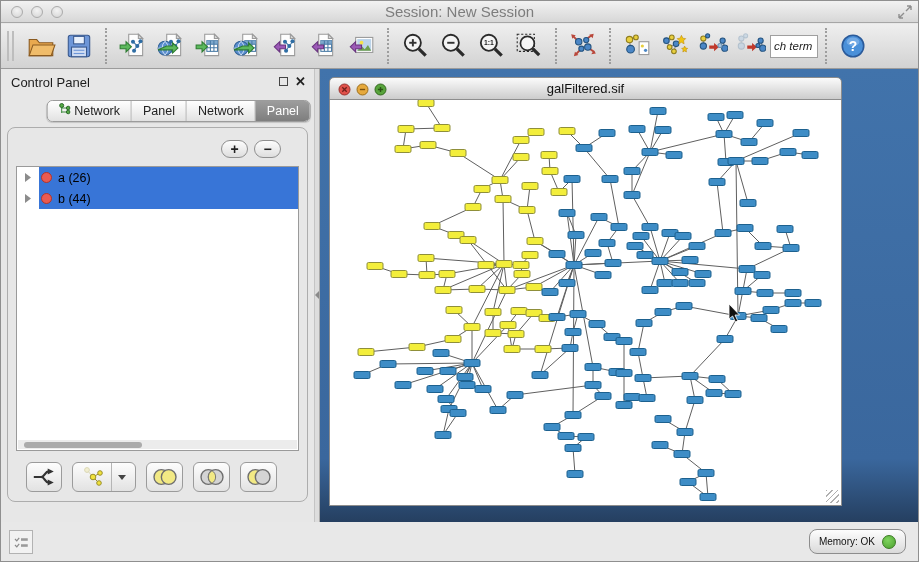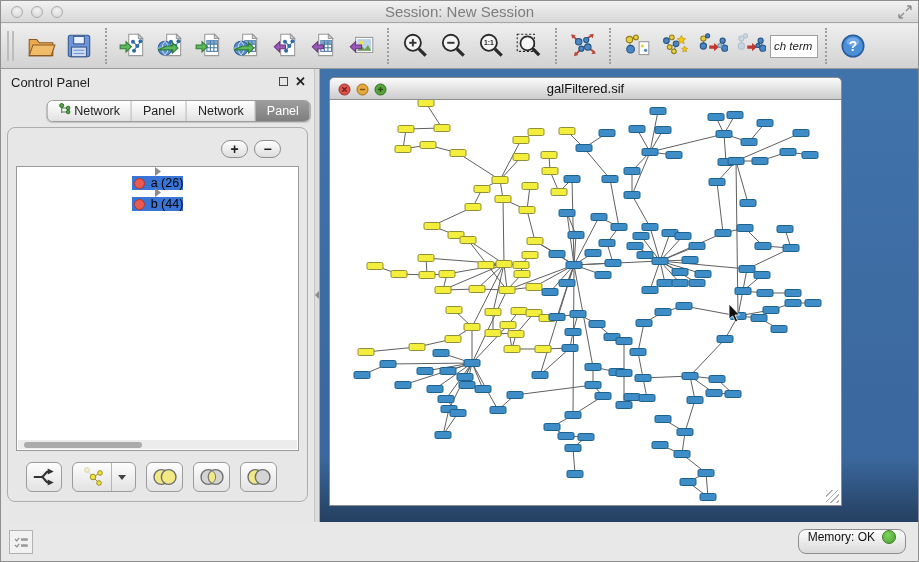--- a/index.html
+++ b/index.html
@@ -44,21 +44,21 @@
   .tab:last-child{border-right:none;}
   .tab.selected{background:linear-gradient(#9d9d9d,#7e7e7e);color:#fff;}
   .cp-box{position:absolute;left:6px;right:6px;top:58px;height:375px;
     border:1px solid #adadad;border-radius:8px;}
   .pm-row{position:absolute;top:12px;right:26px;display:flex;gap:6px;}
   .pm-btn{width:27px;height:18px;border:1px solid #8f8f8f;border-radius:9px;
     background:linear-gradient(#fdfdfd,#dedede);font-size:14px;font-weight:bold;color:#222;
     display:flex;align-items:center;justify-content:center;line-height:1;}
   .set-list{position:absolute;left:8px;right:8px;top:38px;bottom:50px;background:#fff;
     border:1px solid #9a9a9a;overflow:hidden;}
-  .set-row{display:flex;align-items:center;height:21px;font-size:12.5px;color:#000;flex-direction:column;}
+  .set-row{display:flex;align-items:center;height:21px;font-size:12.5px;color:#000;}
   .row-gutter{width:22px;display:flex;align-items:center;justify-content:center;flex:0 0 auto;}
   .row-sel{flex:1;display:flex;align-items:center;gap:6px;height:100%;background:#3875d7;padding-left:2px;}
   .set-dot{width:11px;height:11px;border-radius:50%;background:#ea5a50;border:1px solid #b0352c;flex:0 0 auto;}
   .hscroll{position:absolute;left:1px;right:1px;bottom:1px;height:9px;background:#ececec;}
   .hthumb{position:absolute;left:6px;top:1.5px;width:118px;height:6px;background:#ababab;border-radius:3px;}
   .cp-buttons{position:absolute;left:0;right:0;bottom:8px;height:32px;display:flex;align-items:center;}
   .cbtn{height:30px;border:1px solid #9b9b9b;border-radius:6px;
     background:linear-gradient(#fdfdfd,#e2e2e2);display:flex;align-items:center;justify-content:center;}
   .cbtn-split{width:36px;margin-left:18px;}
   .cbtn-layoutset{width:64px;margin-left:10px;}
@@ -87,21 +87,21 @@
     border:1px solid #8d8d8d;border-top:none;overflow:hidden;}
   .resize-grip{position:absolute;right:2px;bottom:2px;width:13px;height:13px;
     background:repeating-linear-gradient(135deg,#b0b0b0 0 1px,transparent 1px 4px);}
 
   
   .statusbar{position:absolute;left:0;right:0;bottom:0;height:39px;background:#e8e8e8;}
   .task-btn{position:absolute;left:8px;top:8px;width:24px;height:24px;background:#f2f2f2;
     border:1px solid #b2b2b2;display:flex;align-items:center;justify-content:center;}
   .memory-btn{position:absolute;right:12px;top:7px;height:25px;padding:0 9px;
     border:1px solid #8d8d8d;border-radius:8px;background:linear-gradient(#fdfdfd,#dadada);
-    display:flex;gap:7px;font-size:12px;color:#111;}
+    display:flex;align-items:center;gap:7px;font-size:10px;color:#111;}
   .mem-dot{width:14px;height:14px;border-radius:50%;
     background:radial-gradient(circle at 40% 35%,#7fd45e,#4ba02e);border:1px solid #3a7a22;}
 </style>
 </head>
 <body>
 
 <div class="window">
 
   <div class="titlebar">
     <div class="lights">

